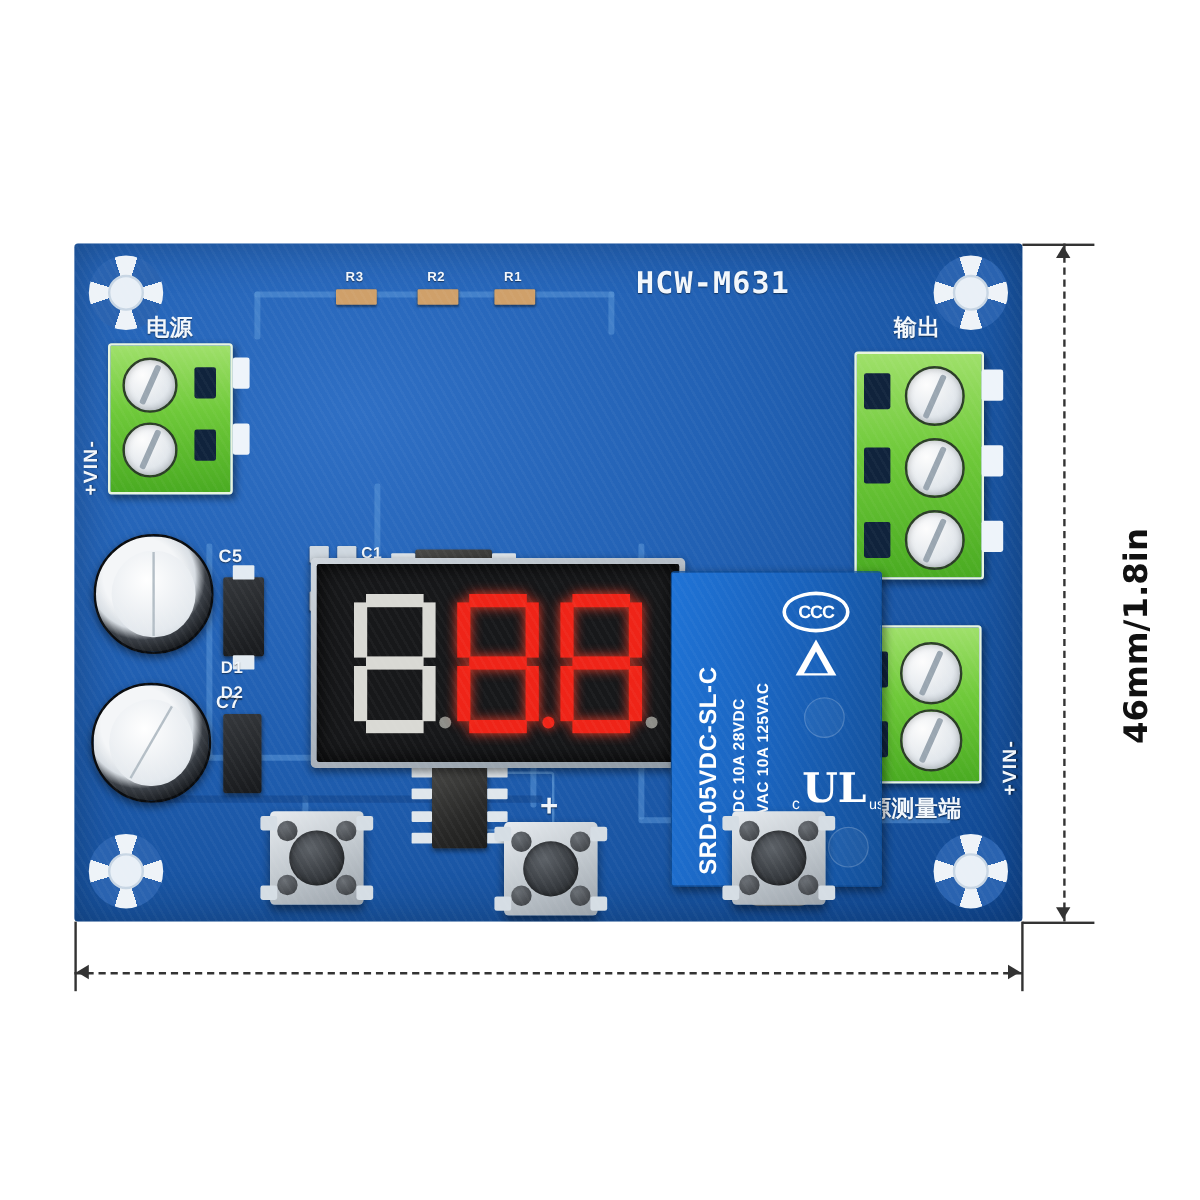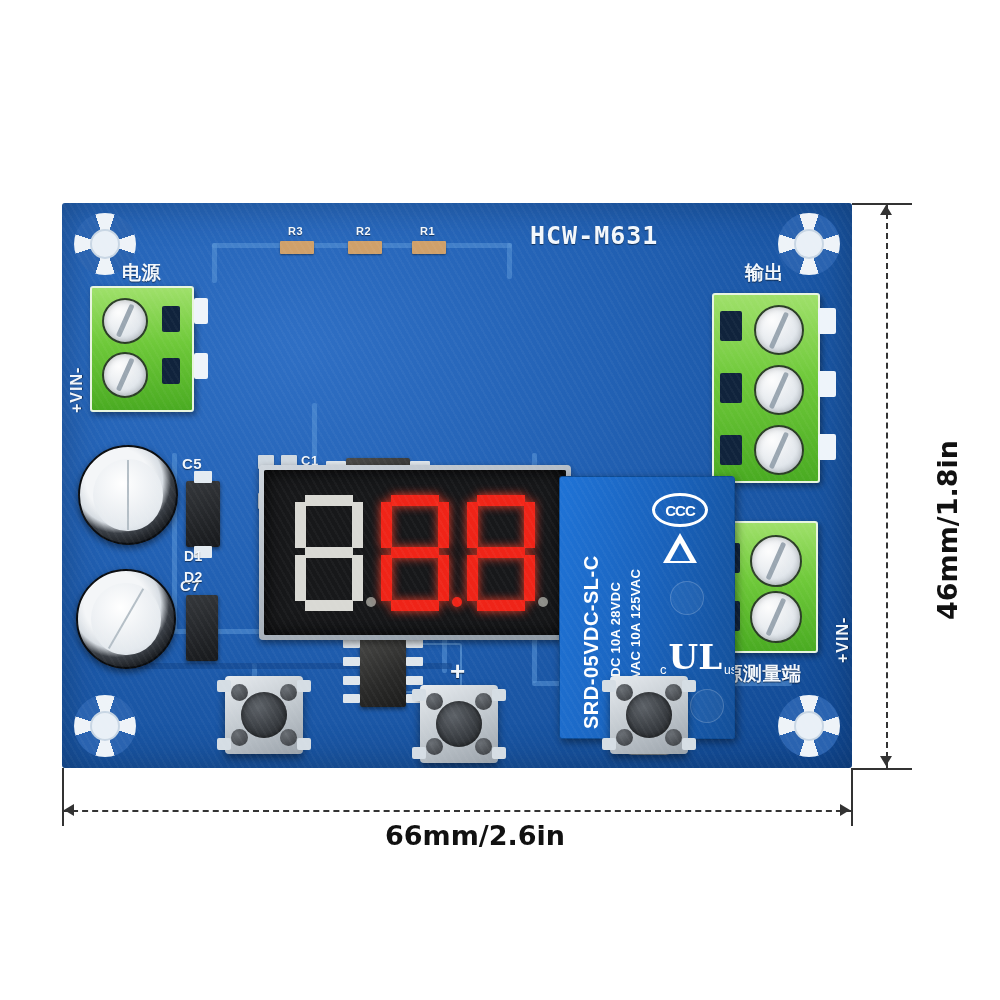--- a/index.html
+++ b/index.html
@@ -477,15 +477,14 @@
   <div class="dimline dash-v" style="left:886px;top:203px;height:565px;"></div>
   <div class="arrow arr-up" style="left:880px;top:205px;"></div>
   <div class="arrow arr-down" style="left:880px;top:756px;"></div>
   <div class="dimlabel vert" style="left:932px;top:620px;">46mm/1.8in</div>
 
   <div class="dimline solid-v" style="left:62px;top:768px;height:58px;"></div>
   <div class="dimline solid-v" style="left:851px;top:768px;height:58px;"></div>
   <div class="dimline dash-h" style="left:62px;top:810px;width:790px;"></div>
   <div class="arrow arr-left" style="left:64px;top:804px;"></div>
   <div class="arrow arr-right" style="left:840px;top:804px;"></div>
-  <div class="dimlabel" style="left:385px;top:820px;">66mm/2.6in</div>
 
 </div>
 
 </body></html>

